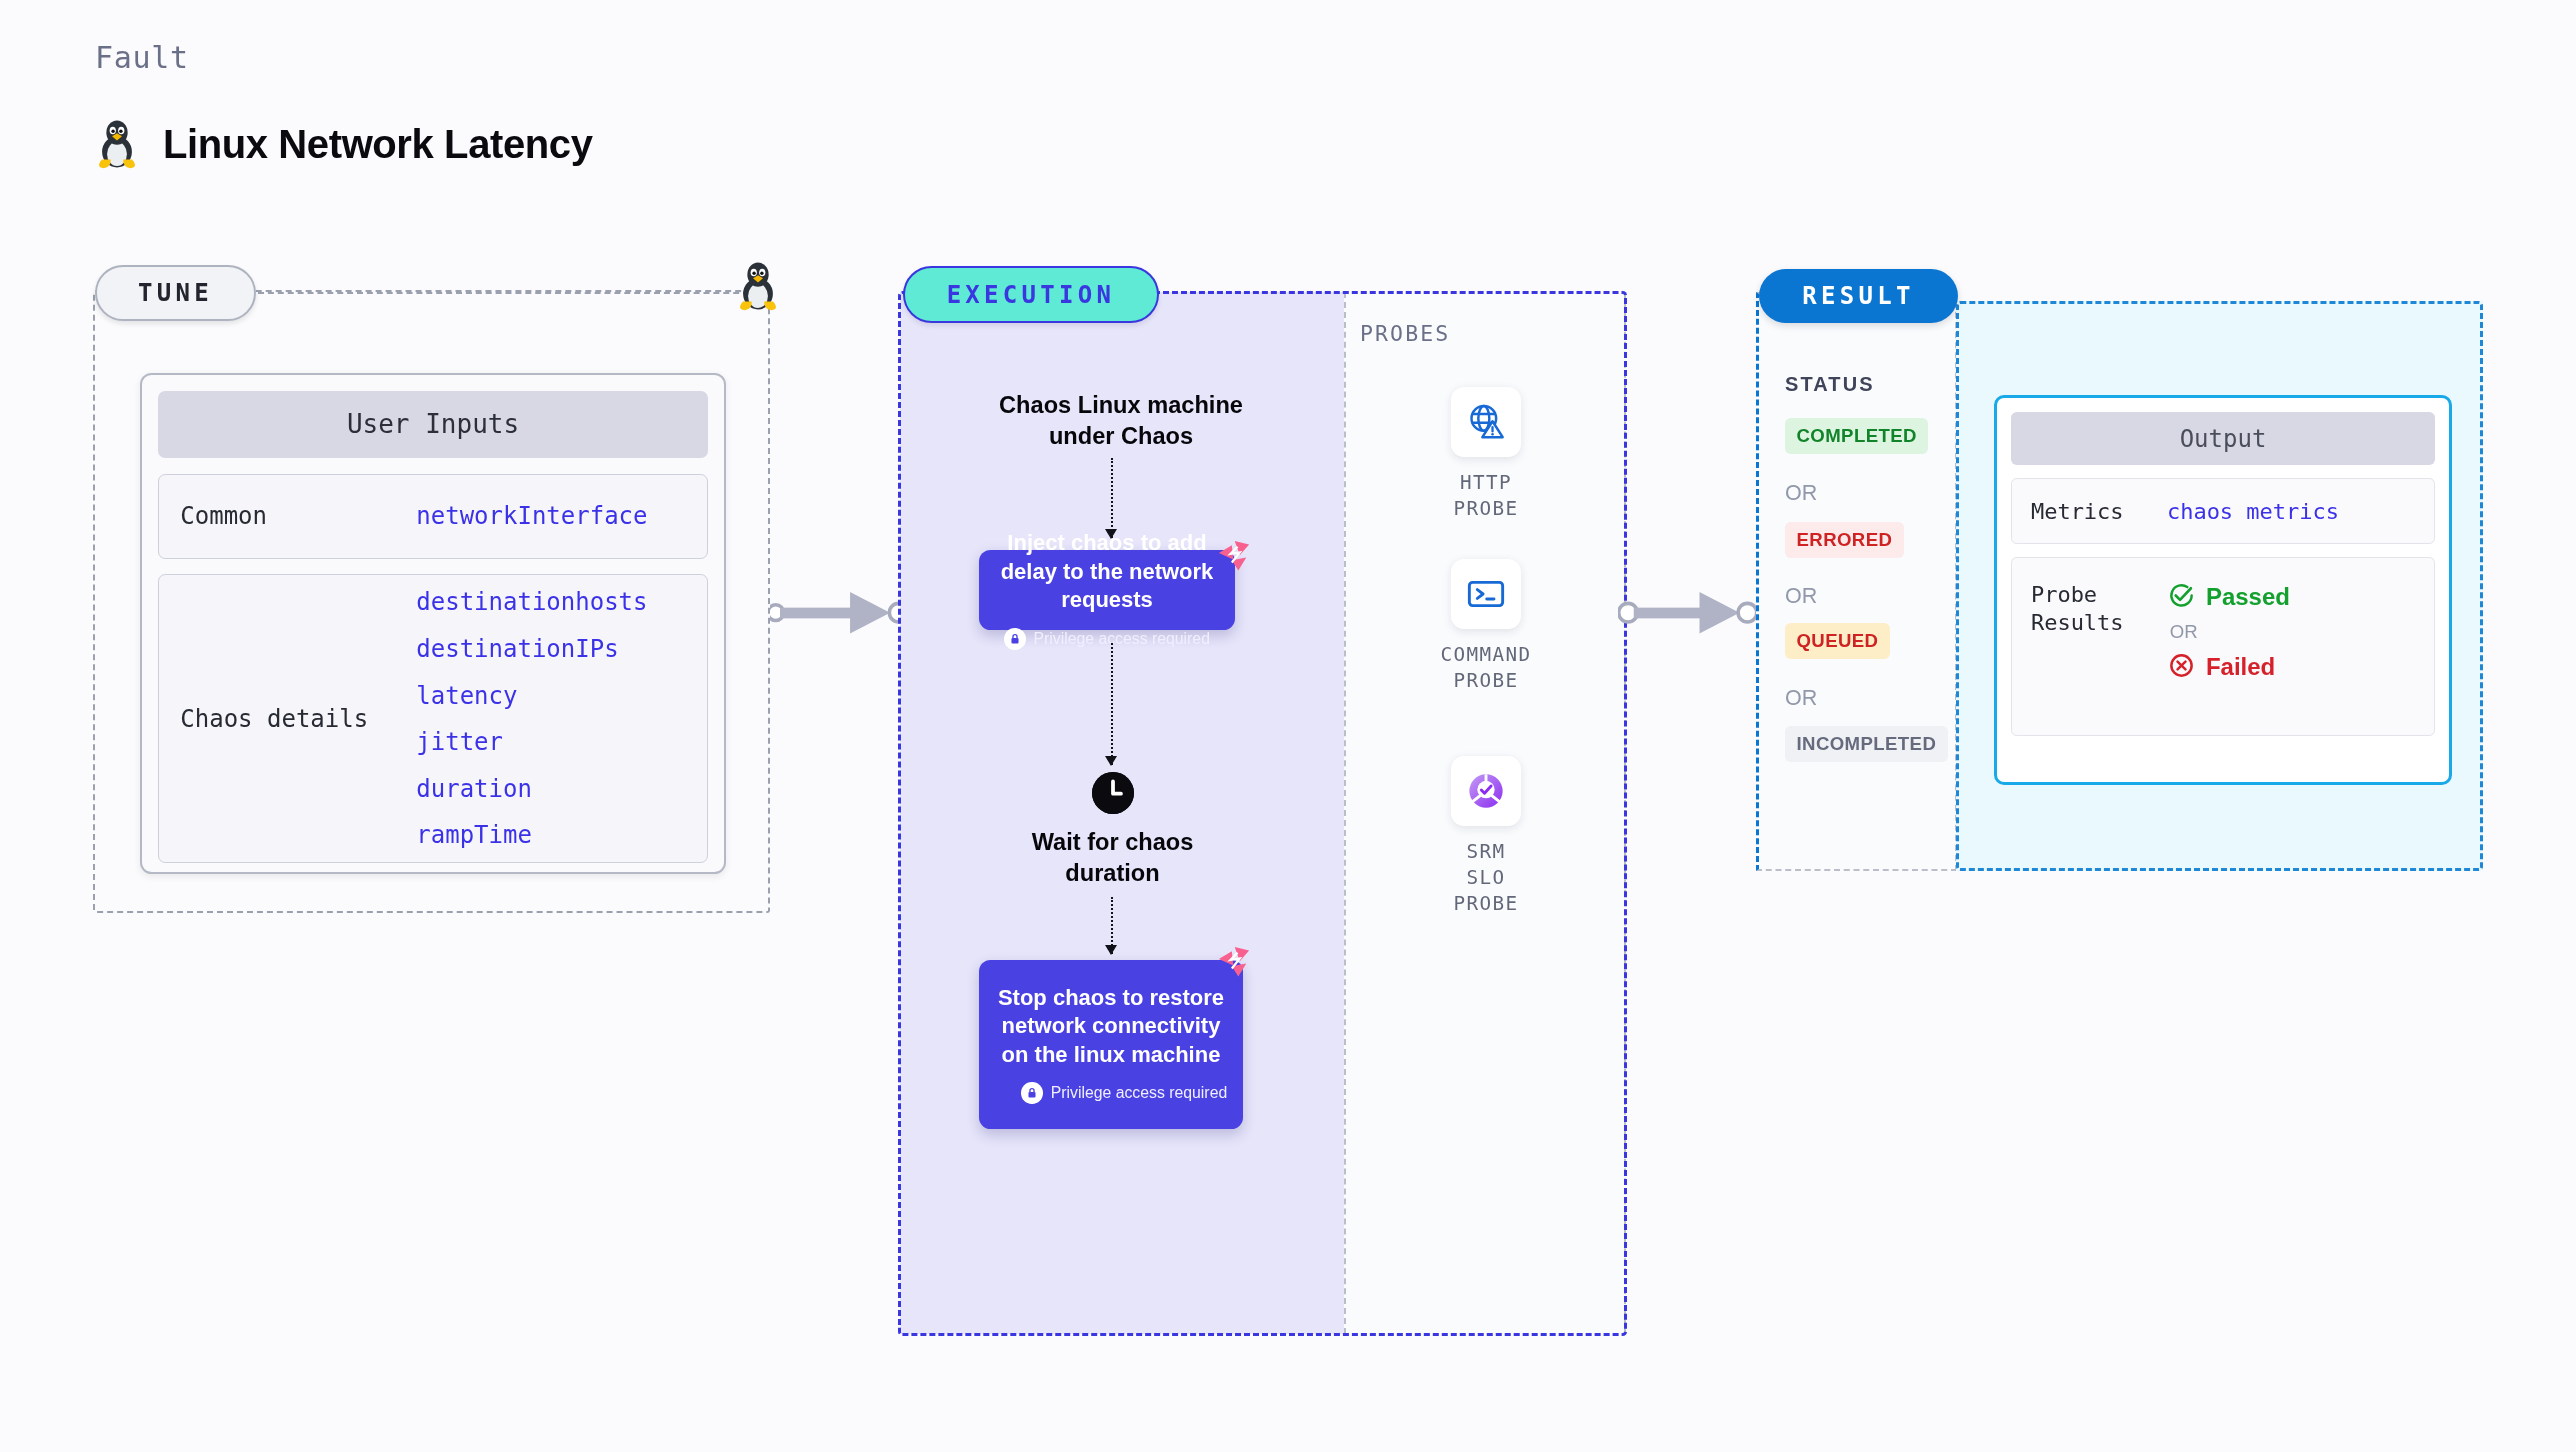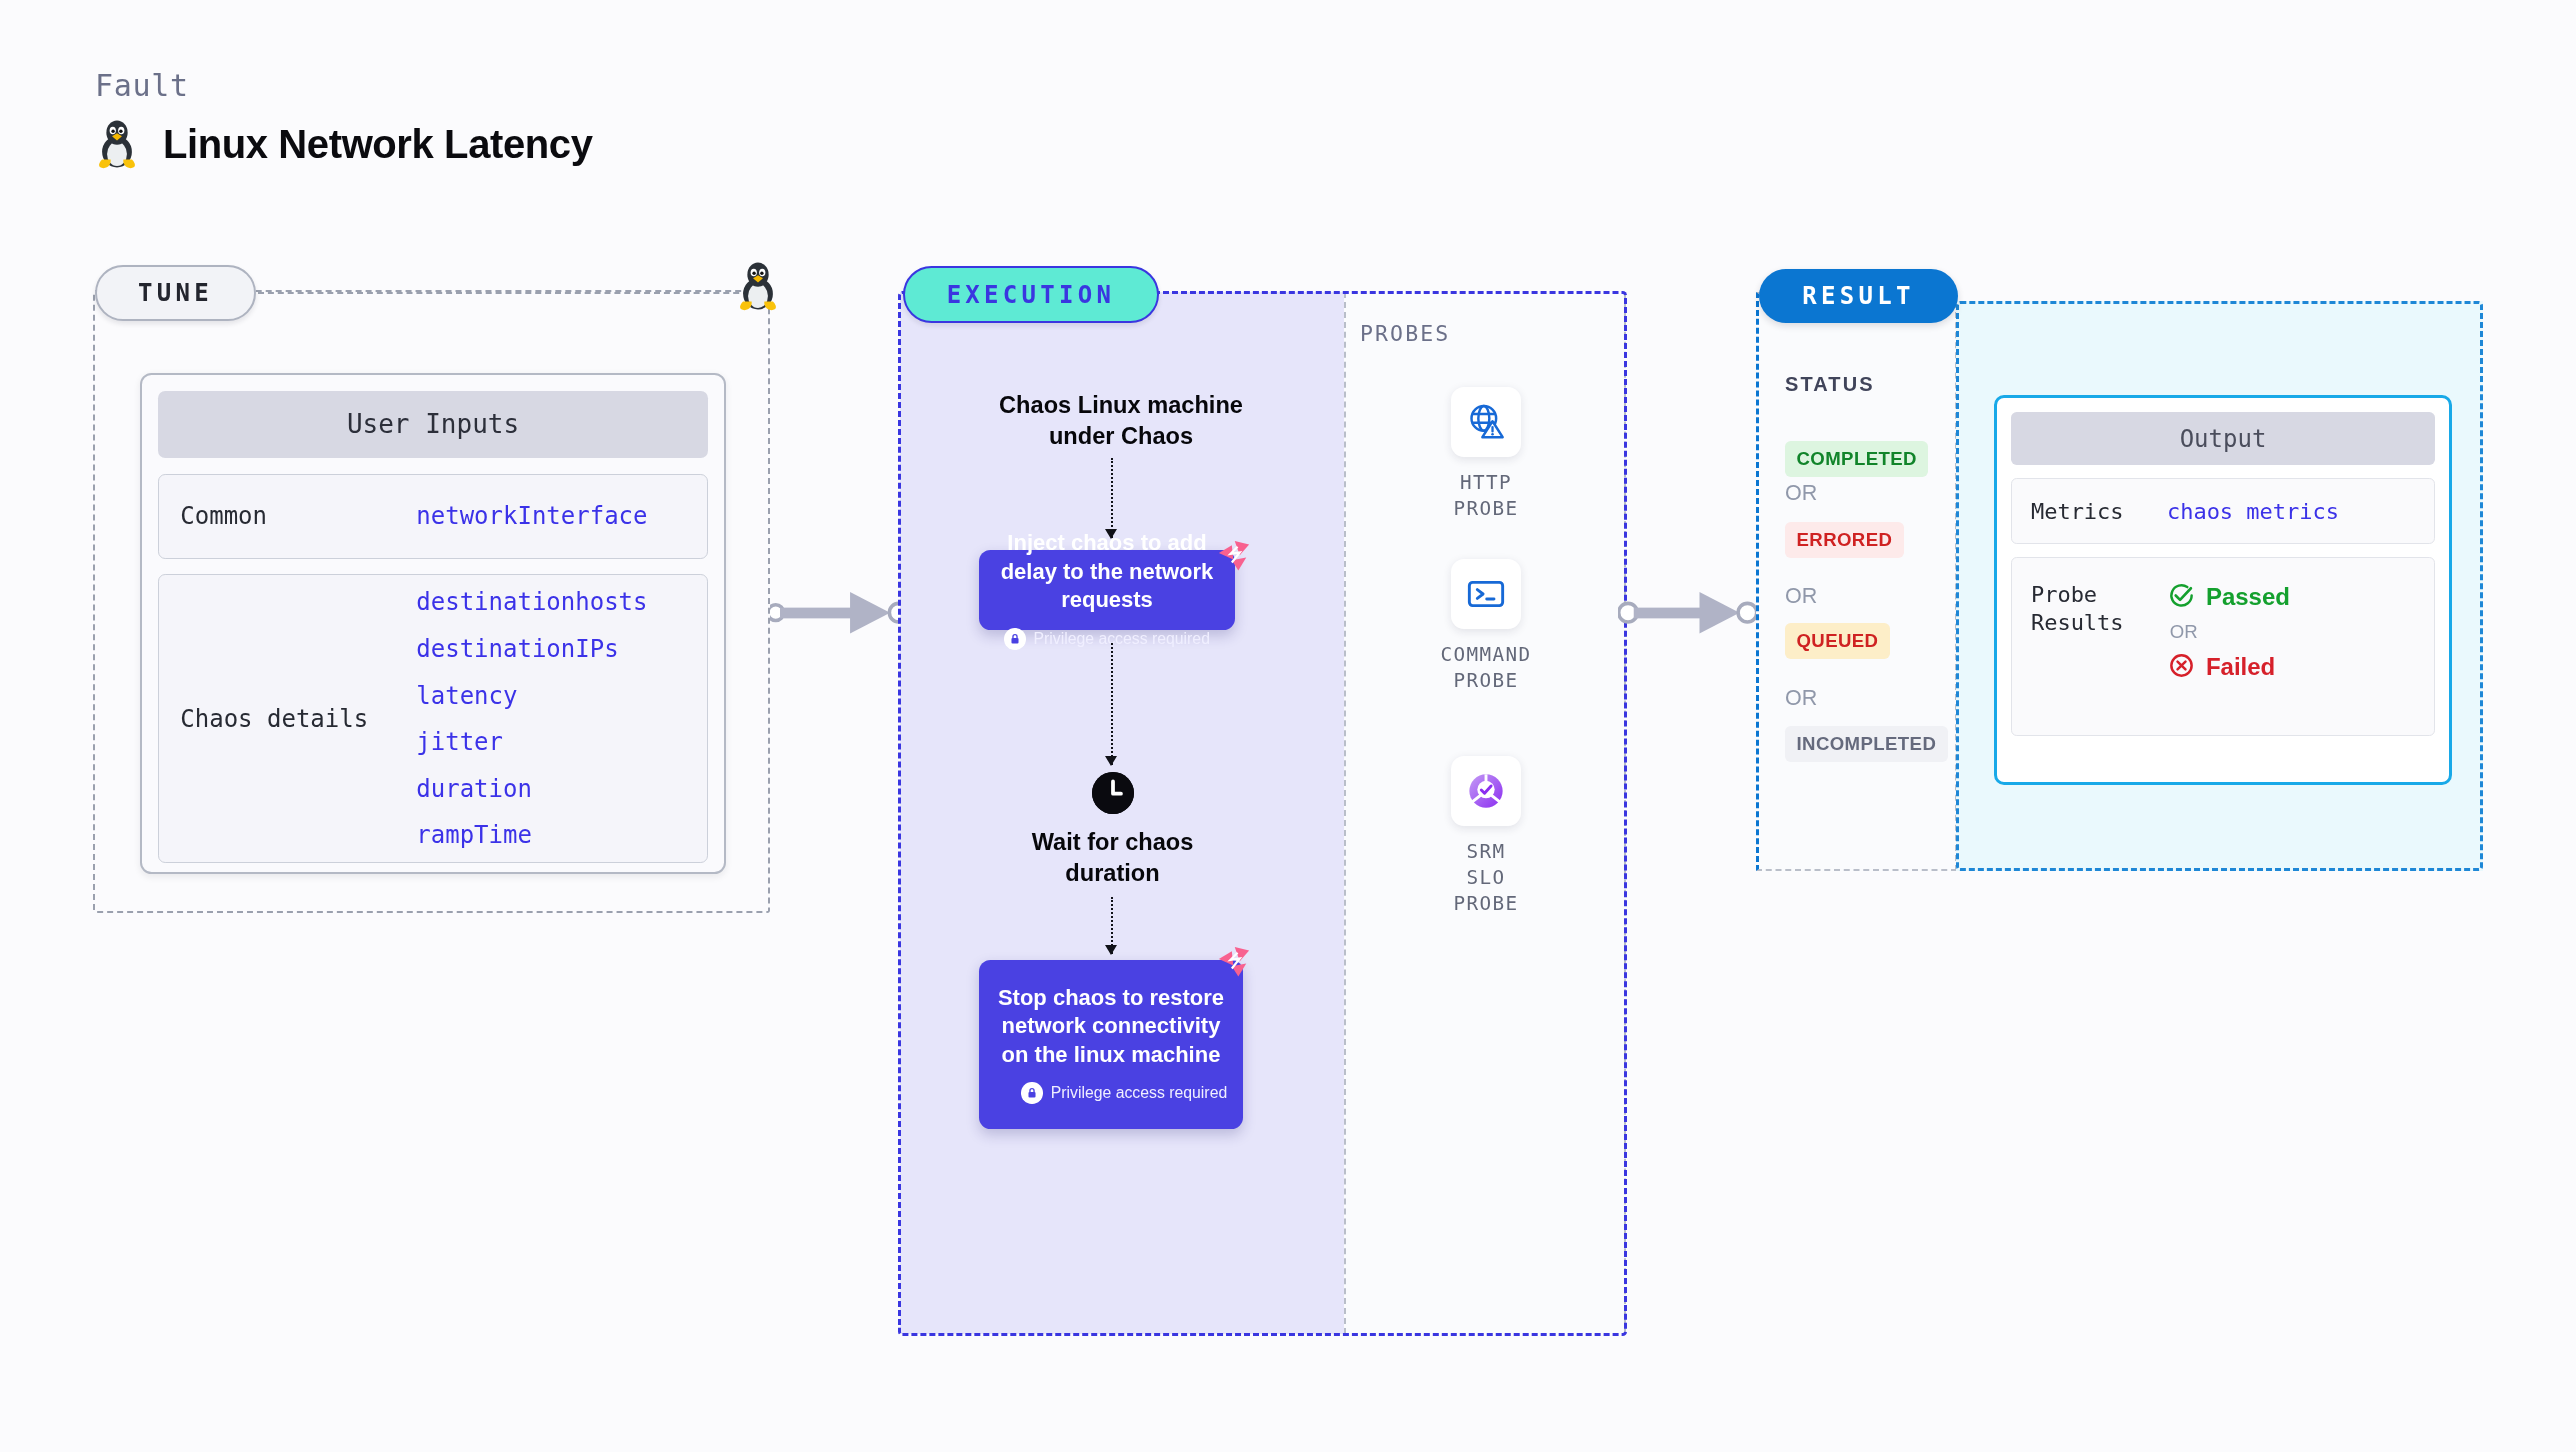--- a/index.html
+++ b/index.html
@@ -6,21 +6,21 @@
   html, body {
     width: 2576px; height: 1452px;
     background: #fbfbfd;
     font-family: "Liberation Sans", sans-serif;
     overflow: hidden;
   }
   .stage { position: relative; width: 2576px; height: 1452px; }
 
   
   .fault-kicker {
-    position: absolute; left: 95px; top: 68px;
+    position: absolute; left: 95px; top: 40px;
     font-family: "DejaVu Sans Mono", monospace;
     font-size: 30px; color: #6b7089; letter-spacing: 0.7px;
   }
   .title-row {
     position: absolute; left: 95px; top: 118px;
     display: flex; align-items: center; gap: 24px;
   }
   .title-text {
     font-size: 40px; font-weight: bold; color: #0b0b0f;
     letter-spacing: -0.4px;
@@ -452,21 +452,21 @@
   <div class="result-region" style="left:1756px; top:292px; width:201px; height:579px;"></div>
   <div class="panel" style="left:1756px; top:292px; width:201px; height:579px;
               border:2.1px dashed #b9bec9; border-left:3.6px dashed #0b76d1;"></div>
 
   <div class="stage-pill pill-result" style="left:1759px; top:269px; width:199px; height:54px;">
     <span>RESULT</span>
   </div>
 
   <div class="status-label" style="left:1785px; top:373px;">STATUS</div>
 
-  <div class="status-badge" style="left:1785px; top:418px; background:#ddf5e0; color:#11842a;margin-top:23px;">COMPLETED</div>
+  <div class="status-badge" style="left:1785px; top:418px; background:#ddf5e0; color:#11842a;">COMPLETED</div>
   <div class="or-text" style="left:1785px; top:481px;">OR</div>
 
   <div class="status-badge" style="left:1785px; top:522px; background:#fdeaea; color:#cf2222;">ERRORED</div>
   <div class="or-text" style="left:1785px; top:584px;">OR</div>
 
   <div class="status-badge" style="left:1785px; top:623px; background:#fdeec8; color:#cf2222;">QUEUED</div>
   <div class="or-text" style="left:1785px; top:686px;">OR</div>
 
   <div class="status-badge" style="left:1785px; top:726px; background:#f0f1f5; color:#656a7d;">INCOMPLETED</div>
 

